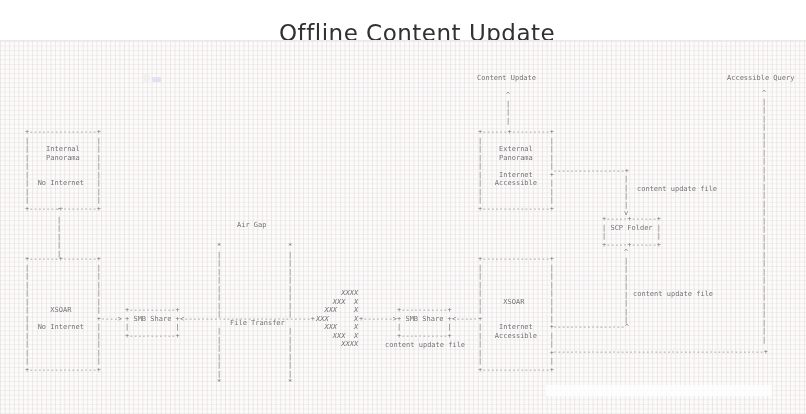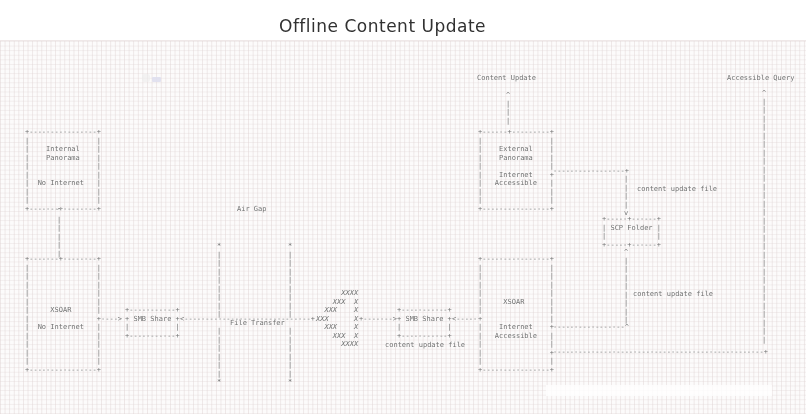--- a/index.html
+++ b/index.html
@@ -3,21 +3,21 @@
 <meta charset="utf-8">
 <style>
   html,body{margin:0;padding:0;}
   body{
     width:806px;height:414px;position:relative;overflow:hidden;
     background:#ffffff;font-family:"Liberation Sans",sans-serif;
   }
   .page-title{
     position:absolute;left:279px;top:5px;
     font-family:"DejaVu Sans","Liberation Sans",sans-serif;
-    font-size:17px;font-weight:500;letter-spacing:.5px;color:#313131;
+    font-size:23px;font-weight:500;letter-spacing:.5px;color:#313131;
     white-space:nowrap;
   }
   .canvas{
     position:absolute;left:0;top:40px;width:806px;height:374px;
     background-color:#fcfbfb;
     background-image:
       linear-gradient(to right, rgba(225,214,214,.55) 1px, transparent 1px),
       linear-gradient(to bottom, rgba(225,214,214,.38) 1px, transparent 1px);
     background-size:4.6px 4.6px;
     border-top:1px solid #efe8e8;
@@ -95,21 +95,21 @@
   XXX    X
     XXX  X
       XXXX</pre>
       <pre class="comp" style="left: 359px; top: 274px;">+-------&gt;</pre>
       <pre class="comp" style="left: 397px; top: 265px;">+-----------+
 + SMB Share +
 |           |
 +-----------+</pre>
       <pre class="comp" style="left: 452px; top: 274px;">&lt;-----</pre>
       <pre class="comp" style="left: 385px; top: 300px;">content update file</pre>
-      <pre class="comp" style="left: 237px; top: 164px;">Air Gap</pre>
+      <pre class="comp" style="left: 237px; top: 180px;">Air Gap</pre>
       <pre class="comp" style="left: 217px; top: 201px;">*
 |
 |
 |
 |
 |
 |
 |
 |
  

